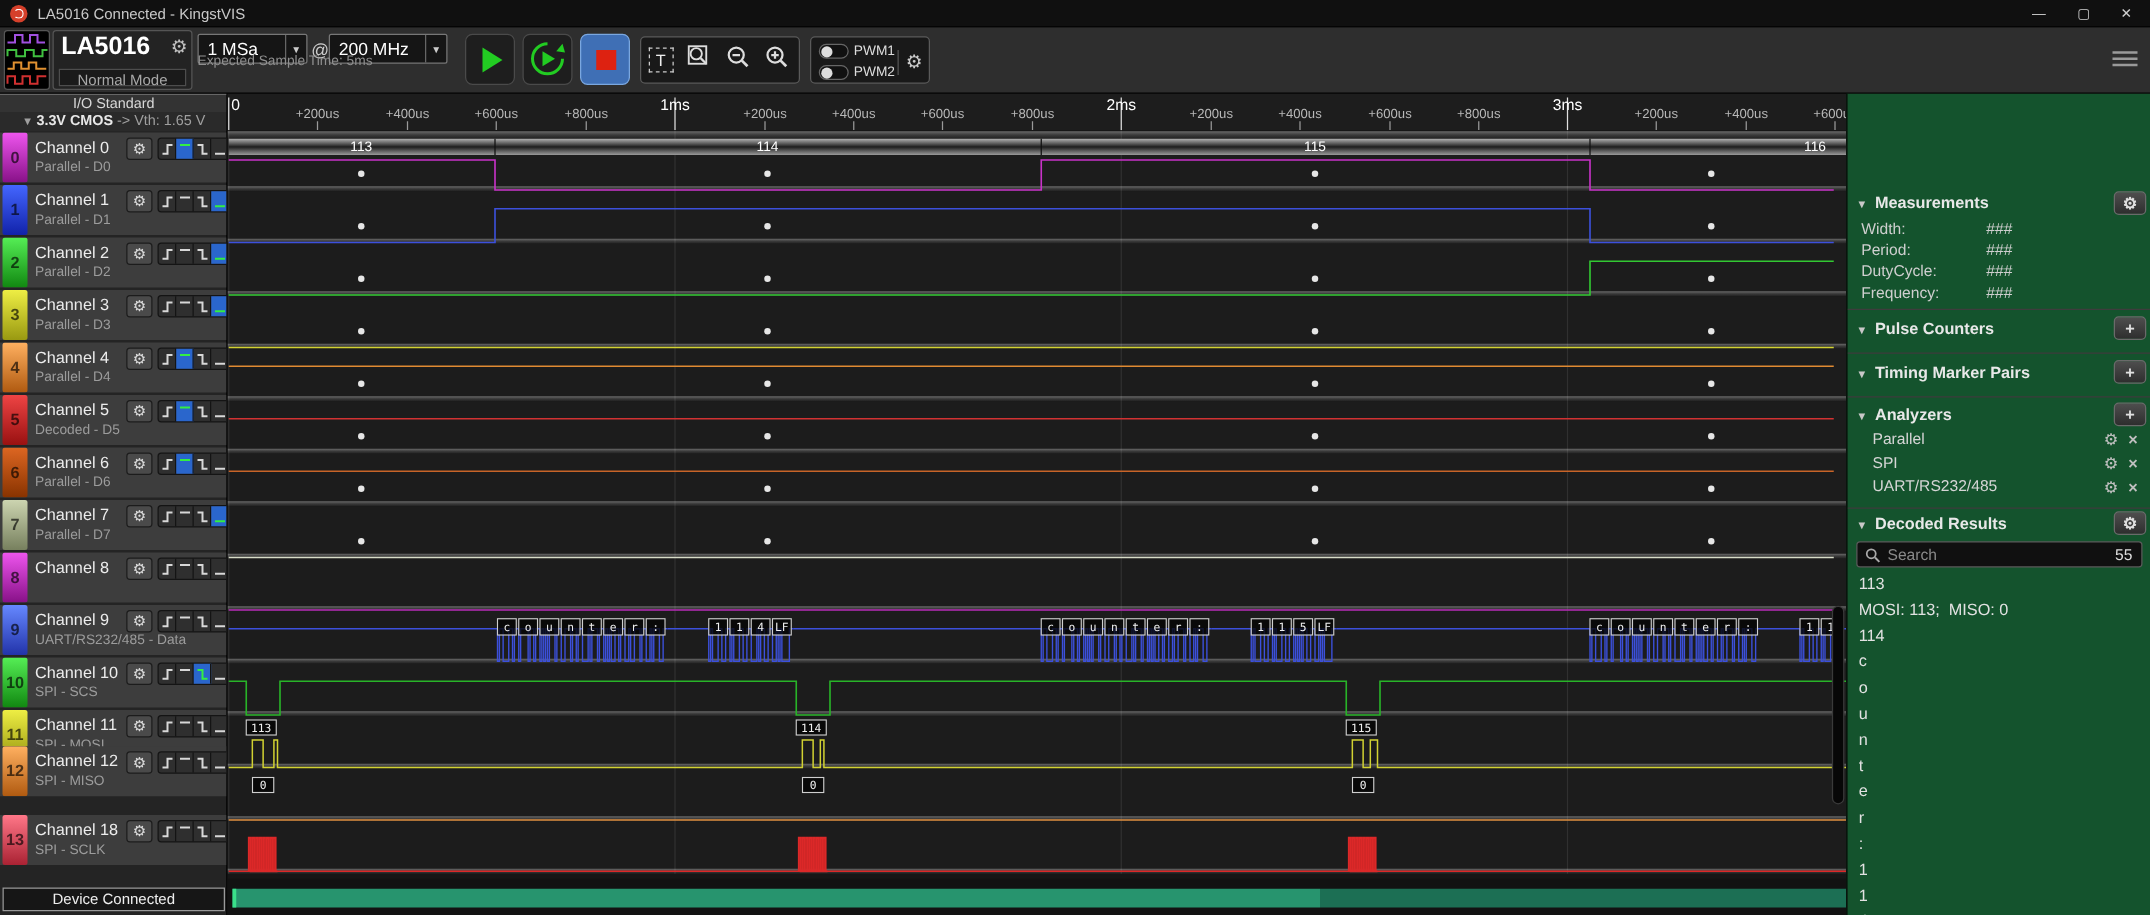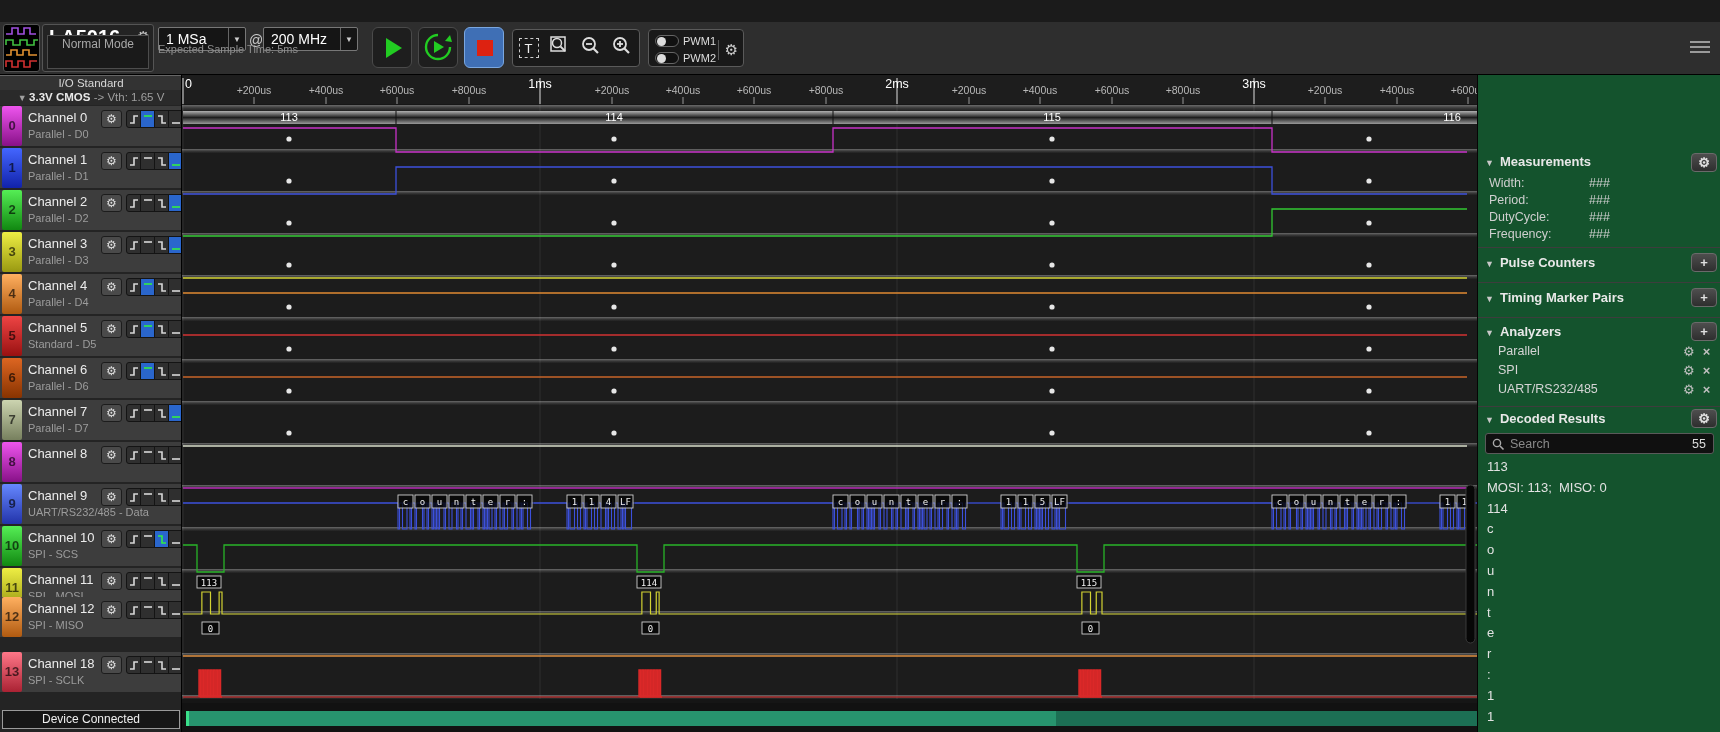--- a/index.html
+++ b/index.html
@@ -20,21 +20,21 @@
 
   
   .toolbar { position:absolute; left:0; top:22px; width:1720px; height:53px; background:#2e2e2e;
     border-bottom:1px solid #000; }
   .logo-tile { position:absolute; left:3px; top:2px; width:37px; height:48px; background:#000;
     border:1px solid #555; border-radius:3px; }
   .dev-block { position:absolute; left:42px; top:2px; width:112px; height:48px;
     border:1px solid #555; border-radius:3px; background:#232323; }
   .dev-name { position:absolute; left:6px; top:1px; font-size:20px; font-weight:bold; color:#fff; }
   .dev-gear { position:absolute; right:3px; top:3px; color:#c0c0c0; font-size:15px; }
-  .dev-mode { position:absolute; left:4px; right:4px; bottom:2px; height:34px; background:#1a1a1a;
+  .dev-mode { position:absolute; left:4px; right:4px; bottom:2px; height:14px; background:#1a1a1a;
     border:1px solid #4d4d4d; color:#a8a8a8; font-size:12px; text-align:center; line-height:17px; }
   .combo { position:absolute; top:5px; height:24px; background:#151515; border:1px solid #777;
     border-radius:2px; color:#fff; font-size:14px; }
   .combo .val { position:absolute; left:7px; top:3px; }
   .combo .caret { position:absolute; right:0; top:0; bottom:0; width:17px; border-left:1px solid #666;
     color:#ccc; font-size:8px; text-align:center; line-height:23px; }
   .at-sign { position:absolute; left:249px; top:10px; color:#ccc; font-size:14px; }
   .expected { position:absolute; left:158px; top:21px; color:#8f8f8f; font-size:11px; }
   .tb-btn { position:absolute; top:5px; width:40px; height:41px; background:#1e1e1e;
     border:1px solid #4a4a4a; border-radius:6px; }
@@ -101,20 +101,27 @@
     border:1px solid #5a5a5a; border-radius:3px; }
   .search-ph { position:absolute; left:24px; top:3px; font-size:12.5px; color:#8a8a8a; }
   .search-count { position:absolute; right:7px; top:3px; font-size:12.5px; color:#ddd; }
   .dec-row { position:absolute; left:9px; font-size:13px; color:#e2e2e2; white-space:pre; }
 </style>
 </head>
 <body>
 
 <div id="app">
 
+  <div class="titlebar">
+    <div class="title-logo"></div>
+    <div class="title-text">LA5016 Connected - KingstVIS</div>
+    <div class="winbtn" style="right:72px;">—</div>
+    <div class="winbtn" style="right:36px;">▢</div>
+    <div class="winbtn" style="right:2px;">✕</div>
+  </div>
 
   <div class="toolbar">
     <div class="logo-tile">
       <svg width="35" height="46" viewBox="0 0 35 46">
         <path d="M2 9 h6 v-6 h6 v6 h6 v-6 h6 v6 h6" fill="none" stroke="#a050e0" stroke-width="1.6"></path>
         <path d="M2 20 v-5 h7 v5 h7 v-5 h7 v5 h7 v-5 h4" fill="none" stroke="#40c040" stroke-width="1.6"></path>
         <path d="M2 30 h5 v-5 h6 v5 h6 v-5 h6 v5 h8" fill="none" stroke="#e09030" stroke-width="1.6"></path>
         <path d="M2 42 v-6 h6 v6 h6 v-6 h6 v6 h6 v-6 h7" fill="none" stroke="#d03030" stroke-width="1.6"></path>
       </svg>
     </div>
@@ -335,21 +342,21 @@
             <div class="trig-seg">
               <svg width="12" height="13" viewBox="0 0 12 13">
                 <path d="M2 10 H10" fill="none" stroke="#d8d8d8" stroke-width="1.6"></path>
               </svg>
             </div>
           </div>
         </div>
         <div class="ch-row" style="top: 241px;">
           <div class="ch-badge" style="background: linear-gradient(rgb(238, 68, 68), rgb(153, 17, 17));">5</div>
           <div class="ch-name">Channel 5</div>
-          <div class="ch-sub">Standard - D5</div>
+          <div class="ch-sub">Decoded - D5</div>
           <div class="ch-gear">⚙</div>
           <div class="trig">
             <div class="trig-seg">
               <svg width="12" height="13" viewBox="0 0 12 13">
                 <path d="M2 10 H6 V3 H10" fill="none" stroke="#d8d8d8" stroke-width="1.6"></path>
               </svg>
             </div>
             <div class="trig-seg sel">
               <svg width="12" height="13" viewBox="0 0 12 13">
                 <path d="M2 3 H10" fill="none" stroke="#33ee44" stroke-width="1.6"></path>

